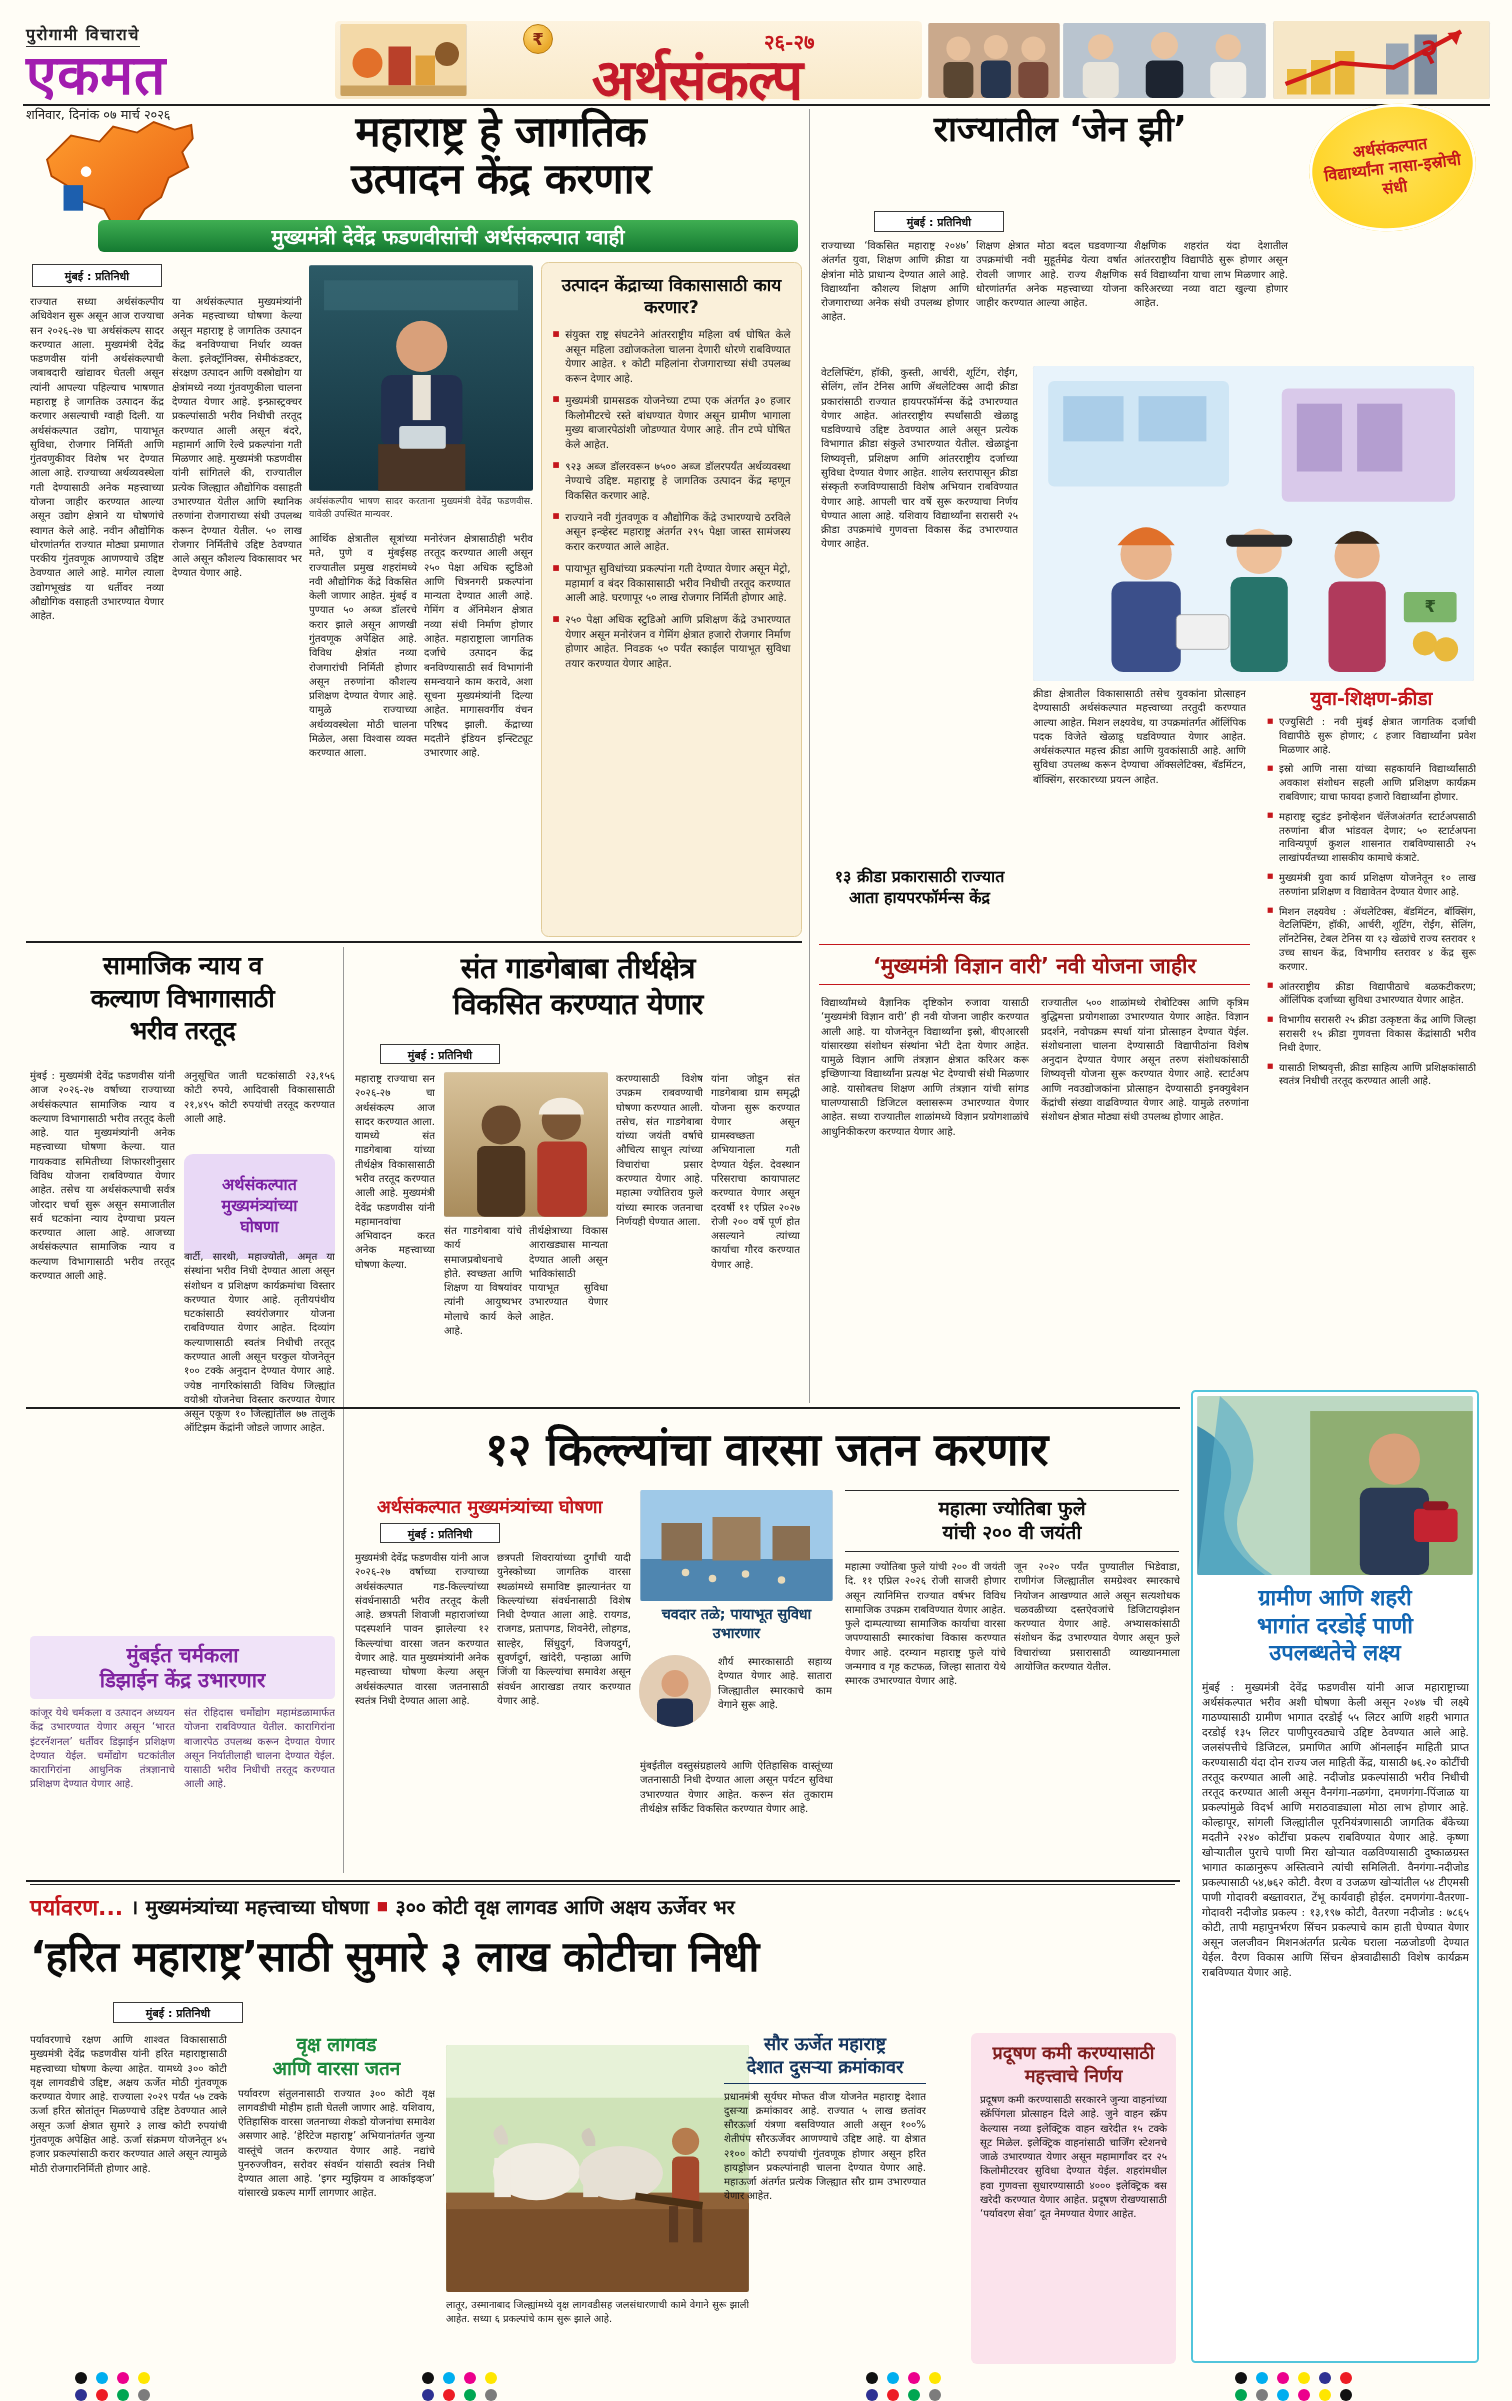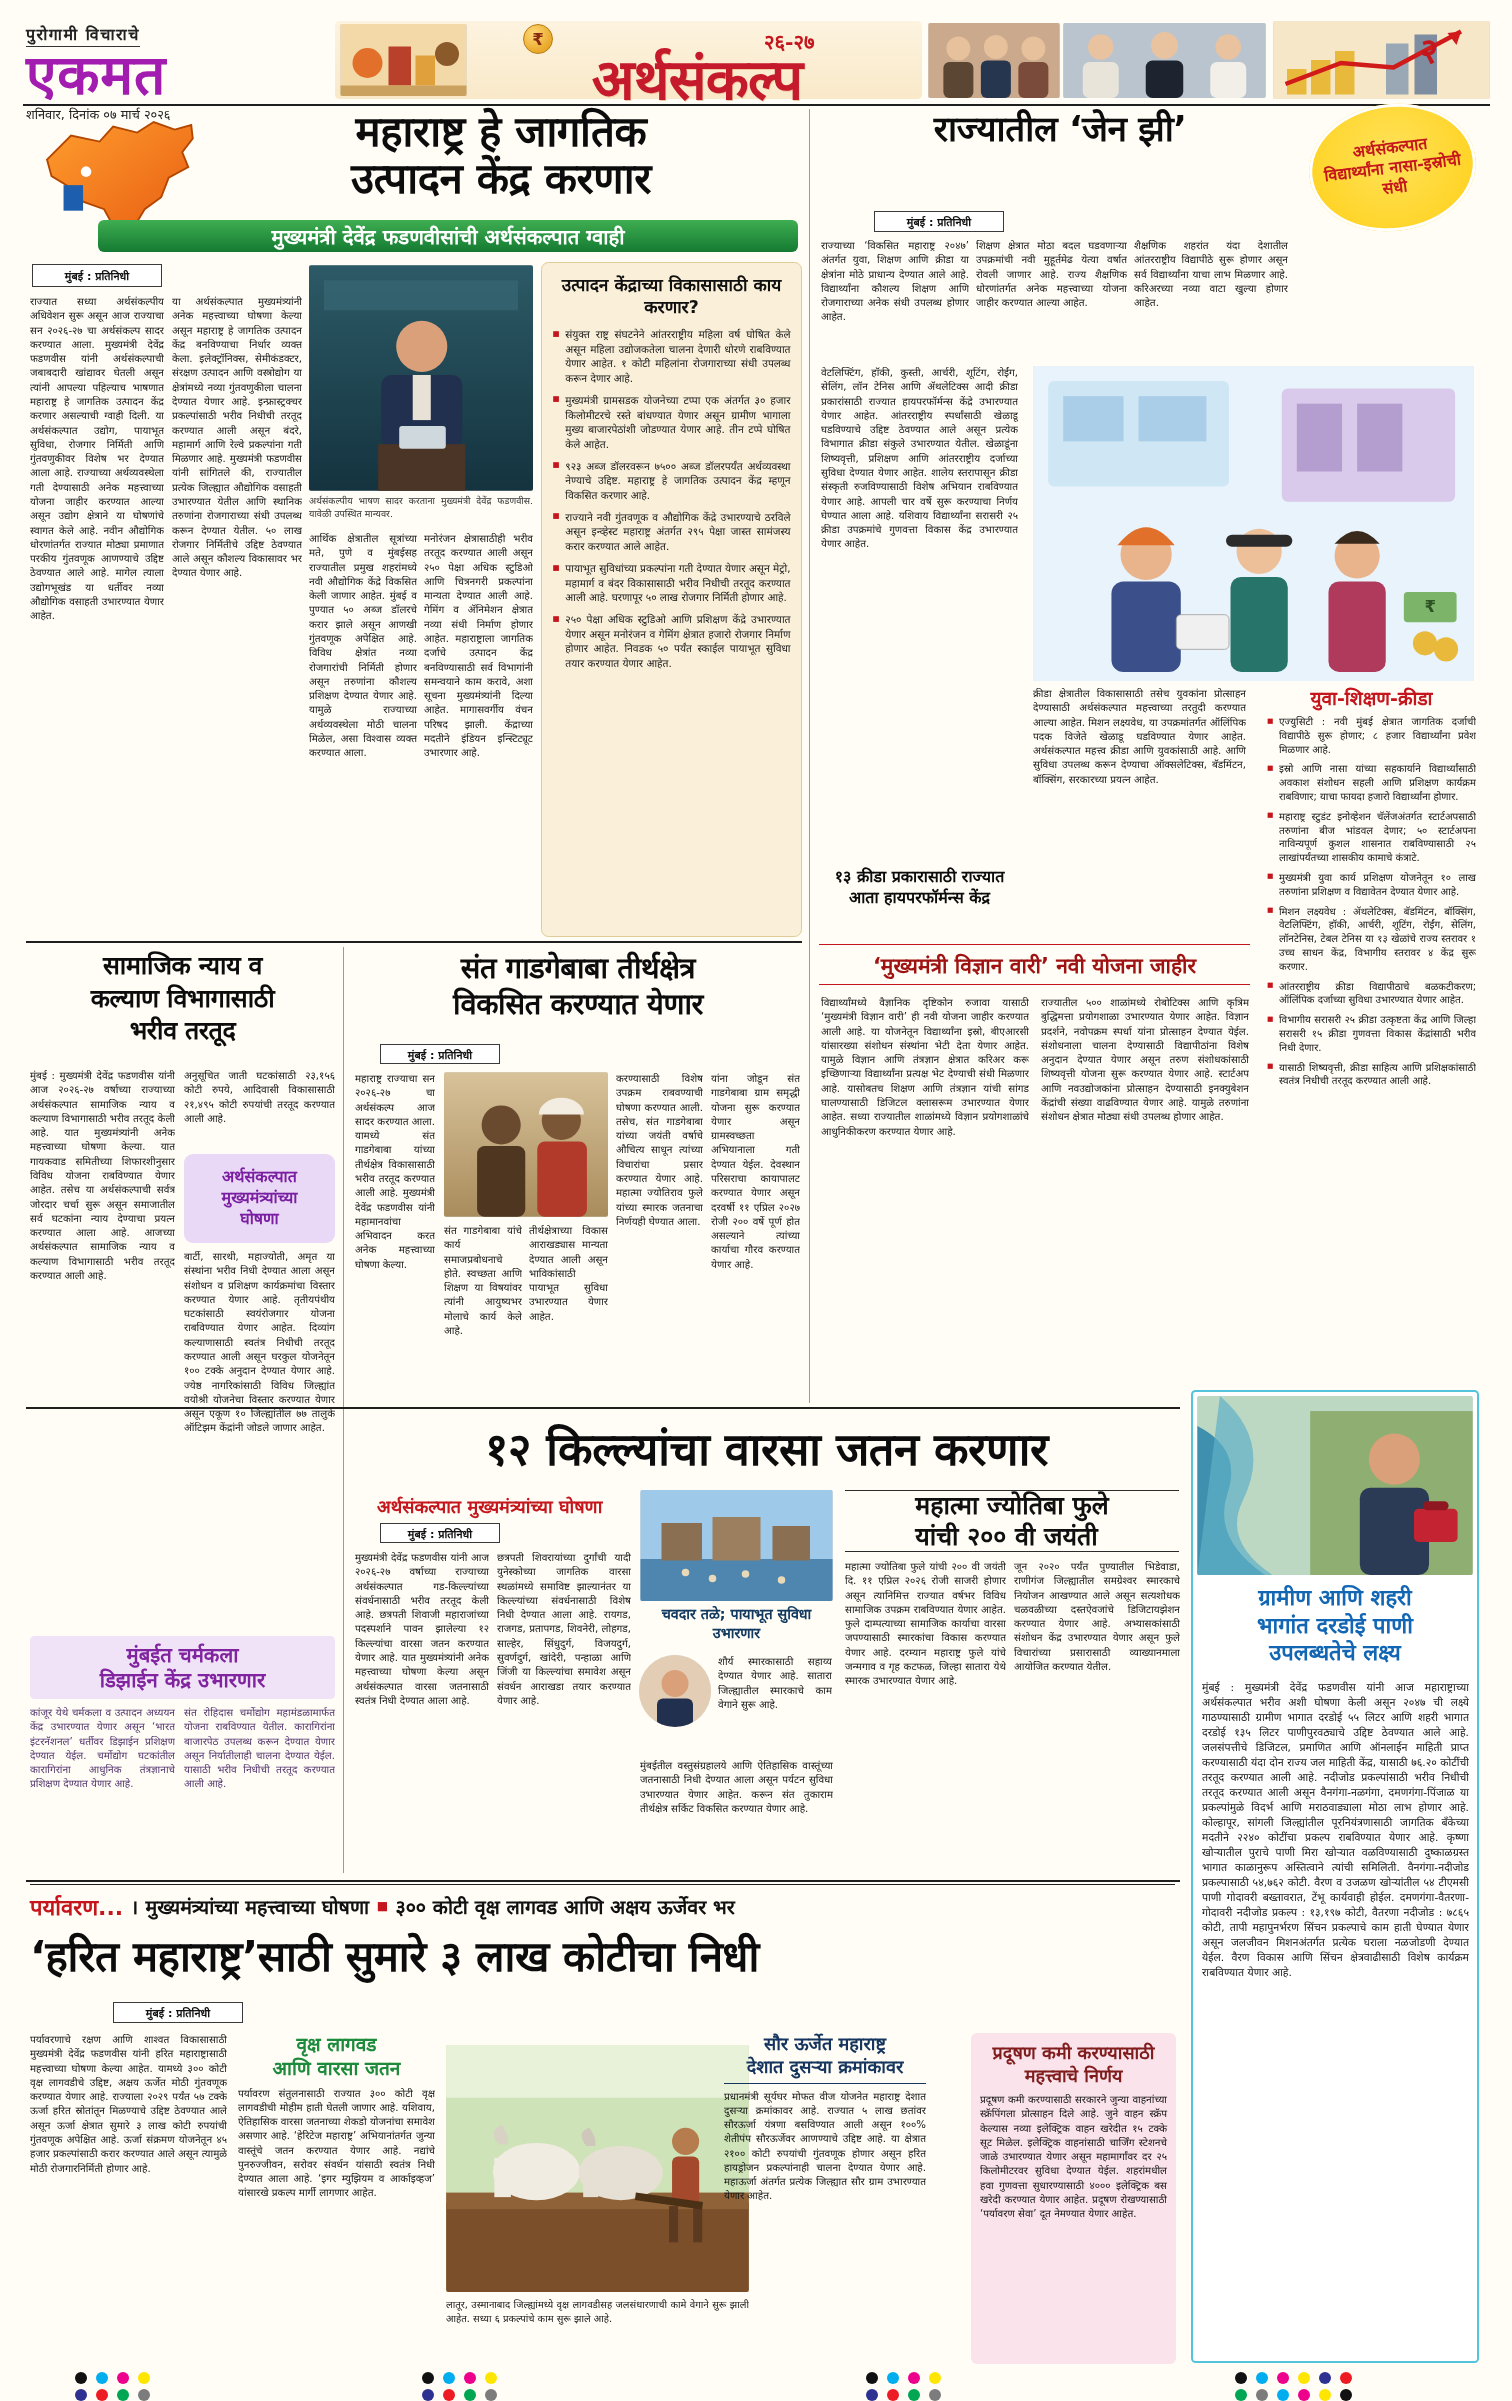--- a/index.html
+++ b/index.html
@@ -42,22 +42,22 @@
   .yitem{position:relative;padding-left:12px;margin-bottom:6px;font-size:10px;line-height:1.38;text-align:justify}
   .yitem::before{content:"■";position:absolute;left:0;top:1.5px;font-size:6.8px;color:#c4161c}
   
   .redkicker{position:absolute;font-weight:800;color:#c4161c}
   .sciencehead{position:absolute;border-top:1.9px solid #c4161c;border-bottom:1.9px solid #c4161c;
                color:#9e1212;font-weight:800;font-size:21px;display:flex;align-items:center;justify-content:center}
   .purplebox{position:absolute;background:#e9d9f6;border-radius:9px;color:#7a1fa2;font-weight:800;font-size:16px;
              display:flex;align-items:center;justify-content:center;text-align:center;line-height:1.3;padding:6px}
   .lavhead{position:absolute;background:#f0e3f8;color:#8024a0;font-weight:800;font-size:20.3px;
            display:flex;align-items:center;justify-content:center;text-align:center;line-height:1.2;border-radius:4.5px}
-  .phulehead{position:absolute;border-top:1.9px solid #2b2b2b;border-bottom:1.9px solid #2b2b2b;font-weight:800;font-size:25px;
-             display:flex;align-items:center;justify-content:center;text-align:left;line-height:1.25;color:#101010}
+  .phulehead{position:absolute;border-top:1.9px solid #2b2b2b;border-bottom:1.9px solid #2b2b2b;font-weight:800;font-size:19px;
+             display:flex;align-items:center;justify-content:center;text-align:center;line-height:1.25;color:#101010}
   .capbold{position:absolute;font-weight:800;color:#123a60;text-align:center}
   .waterbox{position:absolute;border:2.3px solid #52c5dc;border-radius:4.5px;background:#ffffff}
   .waterhead{position:absolute;color:#1266b3;font-weight:800;font-size:22px;text-align:center;line-height:1.25}
   .kicker{position:absolute;display:flex;align-items:center;gap:7.5px;white-space:nowrap;border-top:1.5px solid #222;padding-top:6px}
   .kick-red{font-size:22px;font-weight:800;color:#c4161c}
   .kick-bold{font-size:19.6px;font-weight:800;color:#111}
   .kick-sq{font-size:12px;color:#c4161c;font-weight:800}
   .greenhead{font-size:19px;font-weight:800;color:#1d8a3c;text-align:center;line-height:1.25;margin-bottom:6px}
   .solarhead{font-size:18px;font-weight:800;color:#15355e;text-align:center;line-height:1.25;border-bottom:1.5px solid #15355e;padding-bottom:4.5px;margin-bottom:6px}
   .pinkbox{position:absolute;background:#fbe3ec;border-radius:6px;padding:9px;overflow:hidden}
@@ -250,21 +250,21 @@
   <div class="col" style="left:1041px;top:996px;width:208px;height:410px">राज्यातील ५०० शाळांमध्ये रोबोटिक्स आणि कृत्रिम बुद्धिमत्ता प्रयोगशाळा उभारण्यात येणार आहेत. विज्ञान प्रदर्शने, नवोपक्रम स्पर्धा यांना प्रोत्साहन देण्यात येईल. संशोधनाला चालना देण्यासाठी विद्यापीठांना विशेष अनुदान देण्यात येणार असून तरुण संशोधकांसाठी शिष्यवृत्ती योजना सुरू करण्यात येणार आहे. स्टार्टअप आणि नवउद्योजकांना प्रोत्साहन देण्यासाठी इनक्युबेशन केंद्रांची संख्या वाढविण्यात येणार आहे. यामुळे तरुणांना संशोधन क्षेत्रात मोठ्या संधी उपलब्ध होणार आहेत.</div>
 
   <div class="hrule" style="left:26px;top:941px;width:776px;height:1.5px"></div>
   <div class="hl center" style="left:30px;top:950px;width:305px;font-size:25px;line-height:1.3">
     <div>सामाजिक न्याय व</div>
     <div>कल्याण विभागासाठी</div>
     <div>भरीव तरतूद</div>
   </div>
   <div class="col" style="left:30px;top:1069px;width:145px;height:557px">मुंबई : मुख्यमंत्री देवेंद्र फडणवीस यांनी आज २०२६-२७ वर्षाच्या राज्याच्या अर्थसंकल्पात सामाजिक न्याय व कल्याण विभागासाठी भरीव तरतूद केली आहे. यात मुख्यमंत्र्यांनी अनेक महत्त्वाच्या घोषणा केल्या. यात गायकवाड समितीच्या शिफारशीनुसार विविध योजना राबविण्यात येणार आहेत. तसेच या अर्थसंकल्पाची सर्वत्र जोरदार चर्चा सुरू असून समाजातील सर्व घटकांना न्याय देण्याचा प्रयत्न करण्यात आला आहे. आजच्या अर्थसंकल्पात सामाजिक न्याय व कल्याण विभागासाठी भरीव तरतूद करण्यात आली आहे.</div>
   <div class="col" style="left:184px;top:1069px;width:151px;height:78px">अनुसूचित जाती घटकांसाठी २३,१५६ कोटी रुपये, आदिवासी विकासासाठी २१,४९५ कोटी रुपयांची तरतूद करण्यात आली आहे.</div>
-  <div class="purplebox" style="left:184px;top:1154px;width:151px;height:89px">
+  <div class="purplebox" style="left:184px;top:1154px;width:151px;height:105px">
     <div>
       <div>अर्थसंकल्पात</div>
       <div>मुख्यमंत्र्यांच्या</div>
       <div>घोषणा</div>
     </div>
   </div>
   <div class="col" style="left:184px;top:1250px;width:151px;height:377px">बार्टी, सारथी, महाज्योती, अमृत या संस्थांना भरीव निधी देण्यात आला असून संशोधन व प्रशिक्षण कार्यक्रमांचा विस्तार करण्यात येणार आहे. तृतीयपंथीय घटकांसाठी स्वयंरोजगार योजना राबविण्यात येणार आहेत. दिव्यांग कल्याणासाठी स्वतंत्र निधीची तरतूद करण्यात आली असून घरकुल योजनेतून १०० टक्के अनुदान देण्यात येणार आहे. ज्येष्ठ नागरिकांसाठी विविध जिल्ह्यांत वयोश्री योजनेचा विस्तार करण्यात येणार असून एकूण १० जिल्ह्यांतील ७७ तालुके ऑटिझम केंद्रांनी जोडले जाणार आहेत.</div>
 
   <div class="lavhead" style="left:30px;top:1636px;width:305px;height:63px">
     <div>

